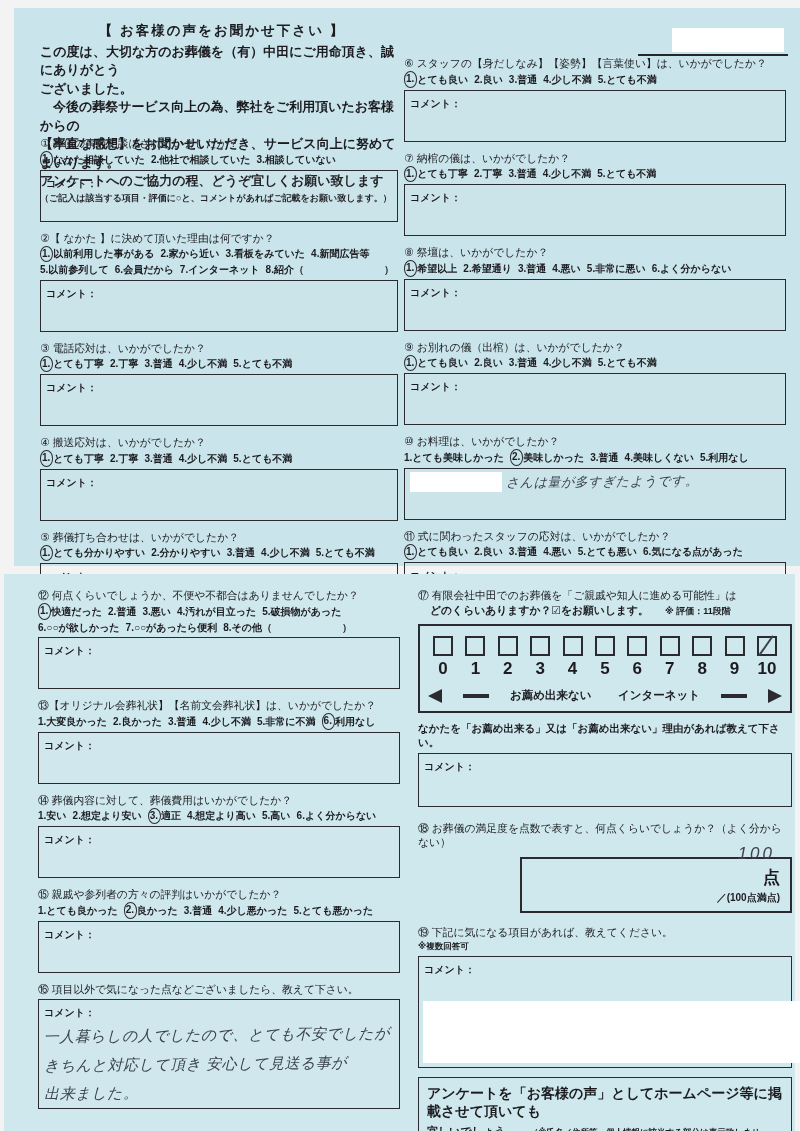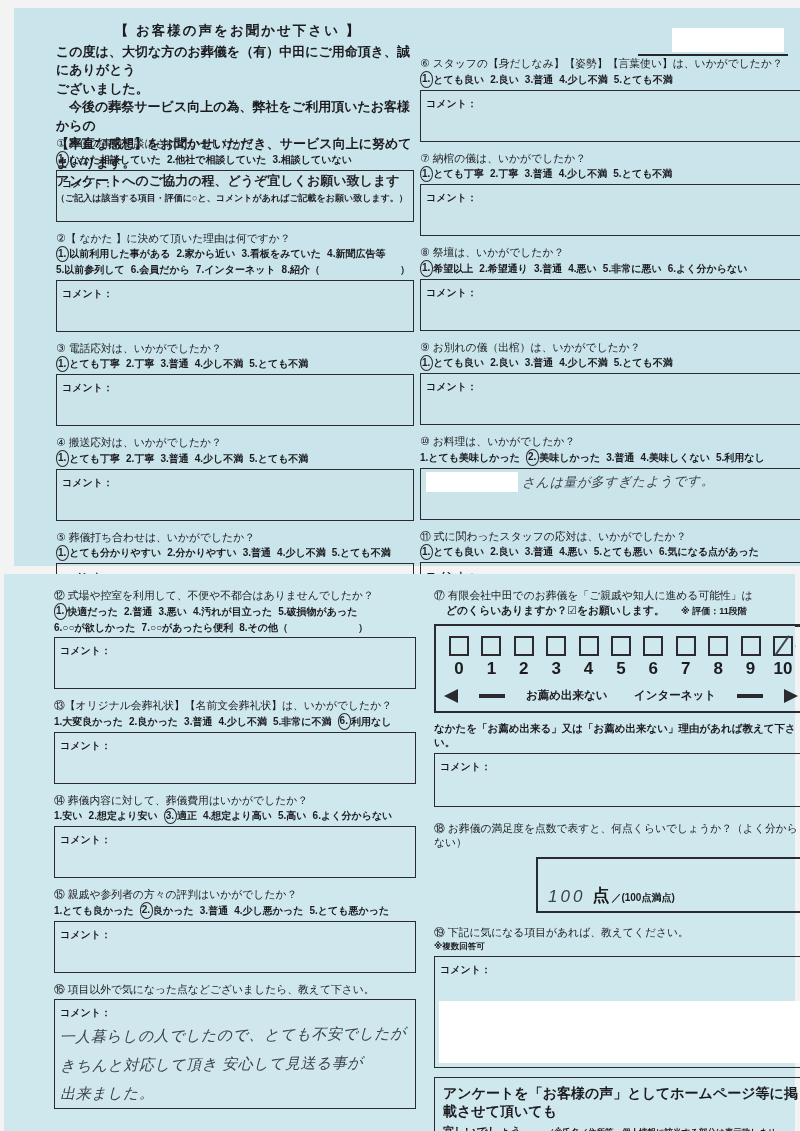--- a/index.html
+++ b/index.html
@@ -4,21 +4,21 @@
 <style>
   html,body{margin:0;padding:0;}
   body{
     width:800px;height:1131px;position:relative;background:#f2f3f2;
     font-family:"Liberation Sans","DejaVu Sans",sans-serif;color:#1c1c20;
     overflow:hidden;
   }
   .page{position:absolute;}
   #page1{left:14px;top:8px;width:786px;height:558px;background:#c9e4ea;}
   #page2{left:4px;top:574px;width:791px;height:557px;background:#cfe8ed;}
-  .col{position:absolute;margin-left:16px;}
+  .col{position:absolute;}
   #p1-header{left:26px;top:14px;width:364px;}
   #p1-left{left:26px;top:128px;width:358px;}
   #p1-right{left:390px;top:48px;width:382px;}
   #p2-left{left:34px;top:14px;width:362px;}
   #p2-right{left:414px;top:14px;width:374px;}
 
   .h-title{text-align:center;font-size:13.5px;font-weight:700;letter-spacing:2px;}
   .h-intro{margin-top:3px;font-size:13px;font-weight:700;line-height:1.42;white-space:pre-line;}
   .h-small{font-size:9px;font-weight:700;margin-top:1px;}
 
@@ -49,21 +49,21 @@
   .snum{font-size:17px;font-weight:700;margin-top:3px;}
   .arrows{display:flex;justify-content:space-between;align-items:center;margin-top:9px;font-size:11.5px;font-weight:700;}
   .arrgrp{display:flex;align-items:center;gap:21px;}
   .tri-l{width:0;height:0;border-top:7px solid transparent;border-bottom:7px solid transparent;border-right:14px solid #2a2a30;}
   .tri-r{width:0;height:0;border-top:7px solid transparent;border-bottom:7px solid transparent;border-left:14px solid #2a2a30;}
   .bar{width:26px;height:4px;background:#2a2a30;}
   .reason{font-size:10.5px;font-weight:700;margin-top:9px;}
   .emptybox{border:1.6px solid #2a2a30;height:48px;margin-top:3px;padding:2px 5px;}
 
   .q18{margin-top:14px;}
-  .scorebox{border:2px solid #2a2a30;width:248px;height:44px;margin:8px 0 0 auto;display:flex;align-items:flex-end;justify-content:flex-start;padding:4px 10px;gap:2px;}
+  .scorebox{border:2px solid #2a2a30;width:248px;height:44px;margin:8px 0 0 auto;display:flex;align-items:flex-end;justify-content:flex-end;padding:4px 10px;gap:2px;flex-direction:column;}
   .score-hand{font-size:17px;color:#3c4250;font-style:italic;letter-spacing:3px;margin-right:5px;}
   .score-unit{font-size:17px;font-weight:700;}
   .score-denom{font-size:10px;font-weight:700;margin-bottom:2px;}
 
   .q19{margin-top:12px;}
   .optnote{font-size:8.5px;font-weight:700;align-self:center;}
   .q19box{border:1.6px solid #2a2a30;height:106px;margin-top:3px;padding:2px 5px;position:relative;}
   .bigredact{position:absolute;left:4px;top:44px;width:382px;height:62px;background:#ffffff;z-index:2;}
 
   .consent{border:1.6px solid #2a2a30;margin-top:9px;padding:7px 8px 9px;}
@@ -400,21 +400,21 @@
             </div></div>
         </div>
       </div>
     <div class="backnote">裏面もご記入お願い致します。</div>
   </div>
 </div>
 
 <div class="page" id="page2">
   <div class="col" id="p2-left">
       <div class="q">
-        <div class="qtitle">⑫ 式場や控室を利用して、不便や不都合はありませんでしたか？</div>
+        <div class="qtitle">⑫ 何点くらいでしょうか、不便や不都合はありませんでしたか？</div>
         <div class="opts">
           <span class="opt">
             <span class="onum circled">1.</span>
             <span class="olabel">快適だった</span>
           </span>
           <span class="opt">
             <span class="onum">2.</span>
             <span class="olabel">普通</span>
           </span>
           <span class="opt">

